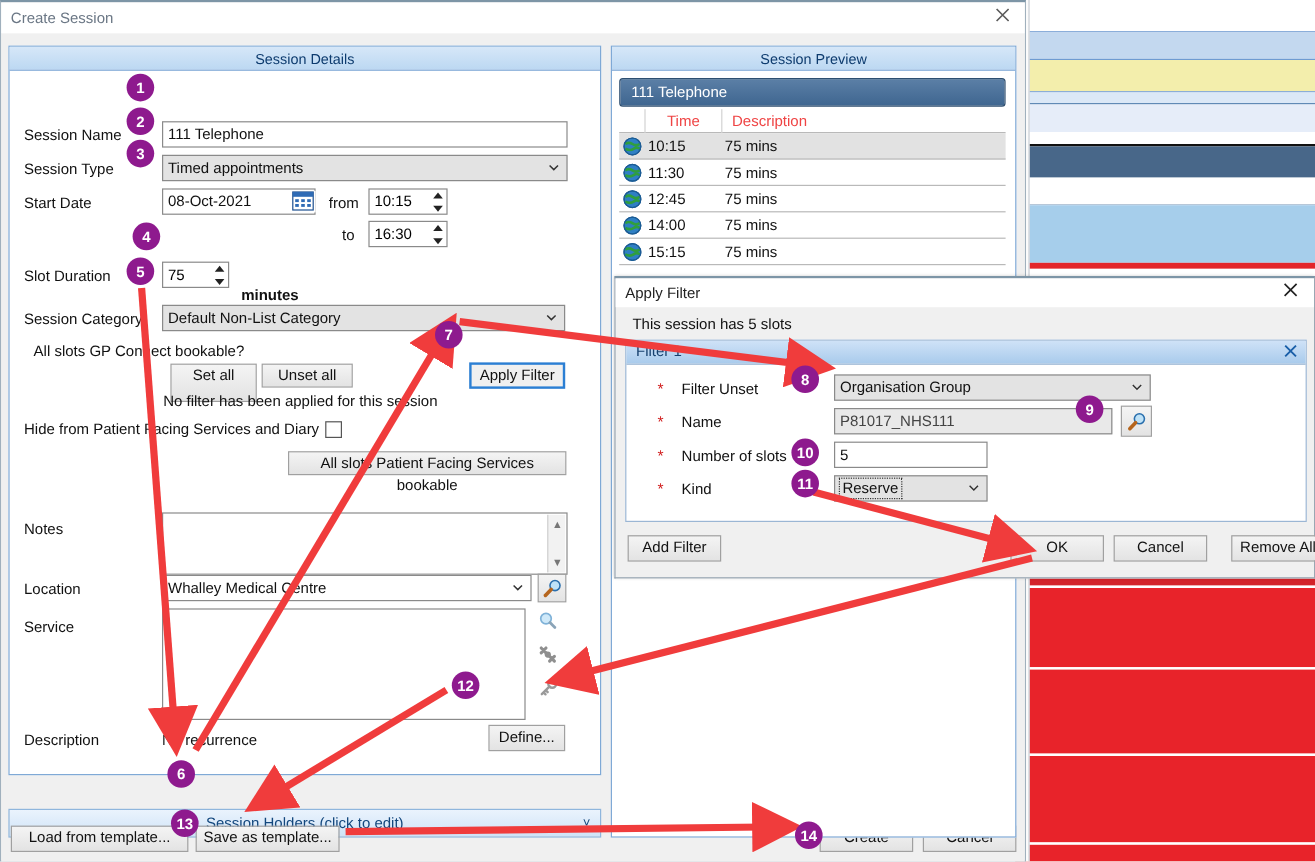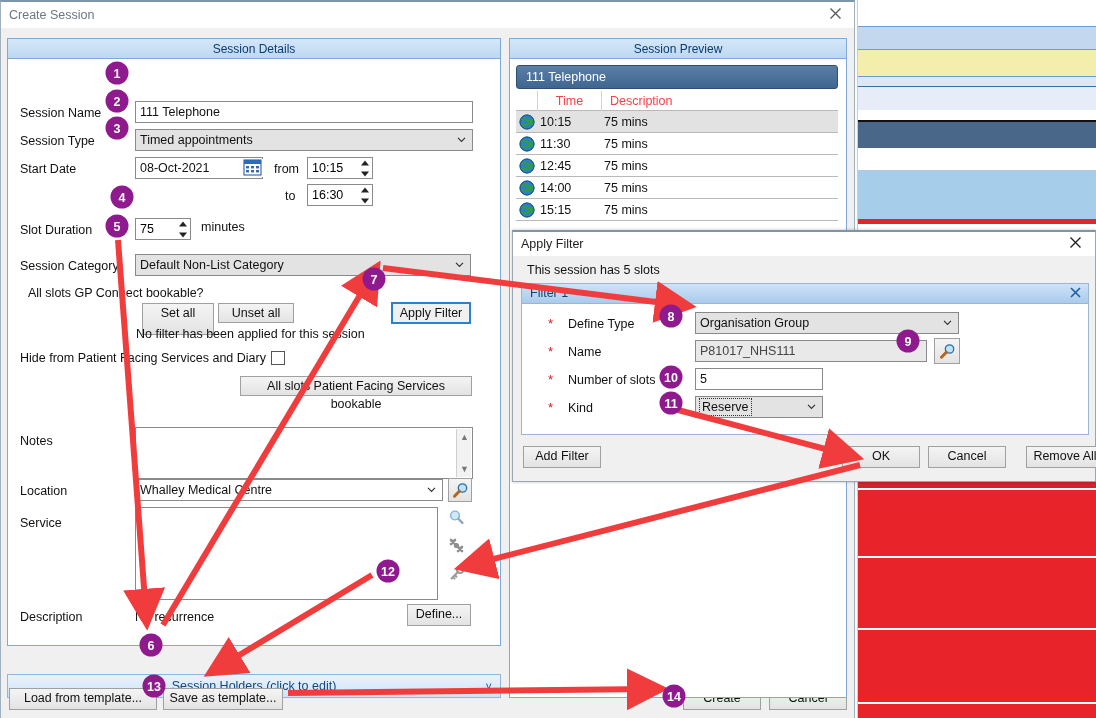--- a/index.html
+++ b/index.html
@@ -262,21 +262,21 @@
           </div>
 
           <div class="lbl" style="left:12px; top:164px;">Slot Duration</div>
           <div class="spin-box" style="left:127px; top:159px; width:56px; height:22px; background:#fff;">
             <div class="spin-val">75</div>
             <div class="spin-btns">
               <div class="spin-up"></div>
               <div class="spin-dn"></div>
             </div>
           </div>
-          <div class="lbl" style="left:193px; top:161px;">minutes</div>
+          <div class="lbl" style="left:193px; top:180px;font-weight:bold;">minutes</div>
 
           <div class="lbl" style="left:12px; top:200px;">Session Category</div>
           <div class="combo" style="left:127px; top:195px; width:336px; height:22px;">
             <span>Default Non-List Category</span>
             <span class="caret">
               <svg class="caret-svg" width="9" height="9" viewBox="0 0 9 9">
                   <path d="M1 2.8 L4.5 6.3 L8 2.8" stroke="#333" stroke-width="1.2" fill="none"></path>
                 </svg>
             </span>
           </div>
@@ -432,21 +432,21 @@
       <div class="af-box-head">
         <span>Filter 1</span>
         <span class="af-box-close">
           <svg width="11" height="11" viewBox="0 0 11 11">
               <path d="M1 1 L10 10 M10 1 L1 10" stroke="#1a5fa8" stroke-width="1.6" fill="none"></path>
             </svg>
         </span>
       </div>
 
       <span class="req" style="left:26px; top:32px;">*</span>
-      <div class="lbl" style="left:46px; top:33px;">Define Type</div>
+      <div class="lbl" style="left:46px; top:33px;">Filter Unset</div>
       <div class="combo" style="left:173px; top:28px; width:264px; height:22px;">
         <span>Organisation Group</span>
         <span class="caret">
           <svg class="caret-svg" width="9" height="9" viewBox="0 0 9 9">
               <path d="M1 2.8 L4.5 6.3 L8 2.8" stroke="#333" stroke-width="1.2" fill="none"></path>
             </svg>
         </span>
       </div>
 
       <span class="req" style="left:26px; top:60px;">*</span>

